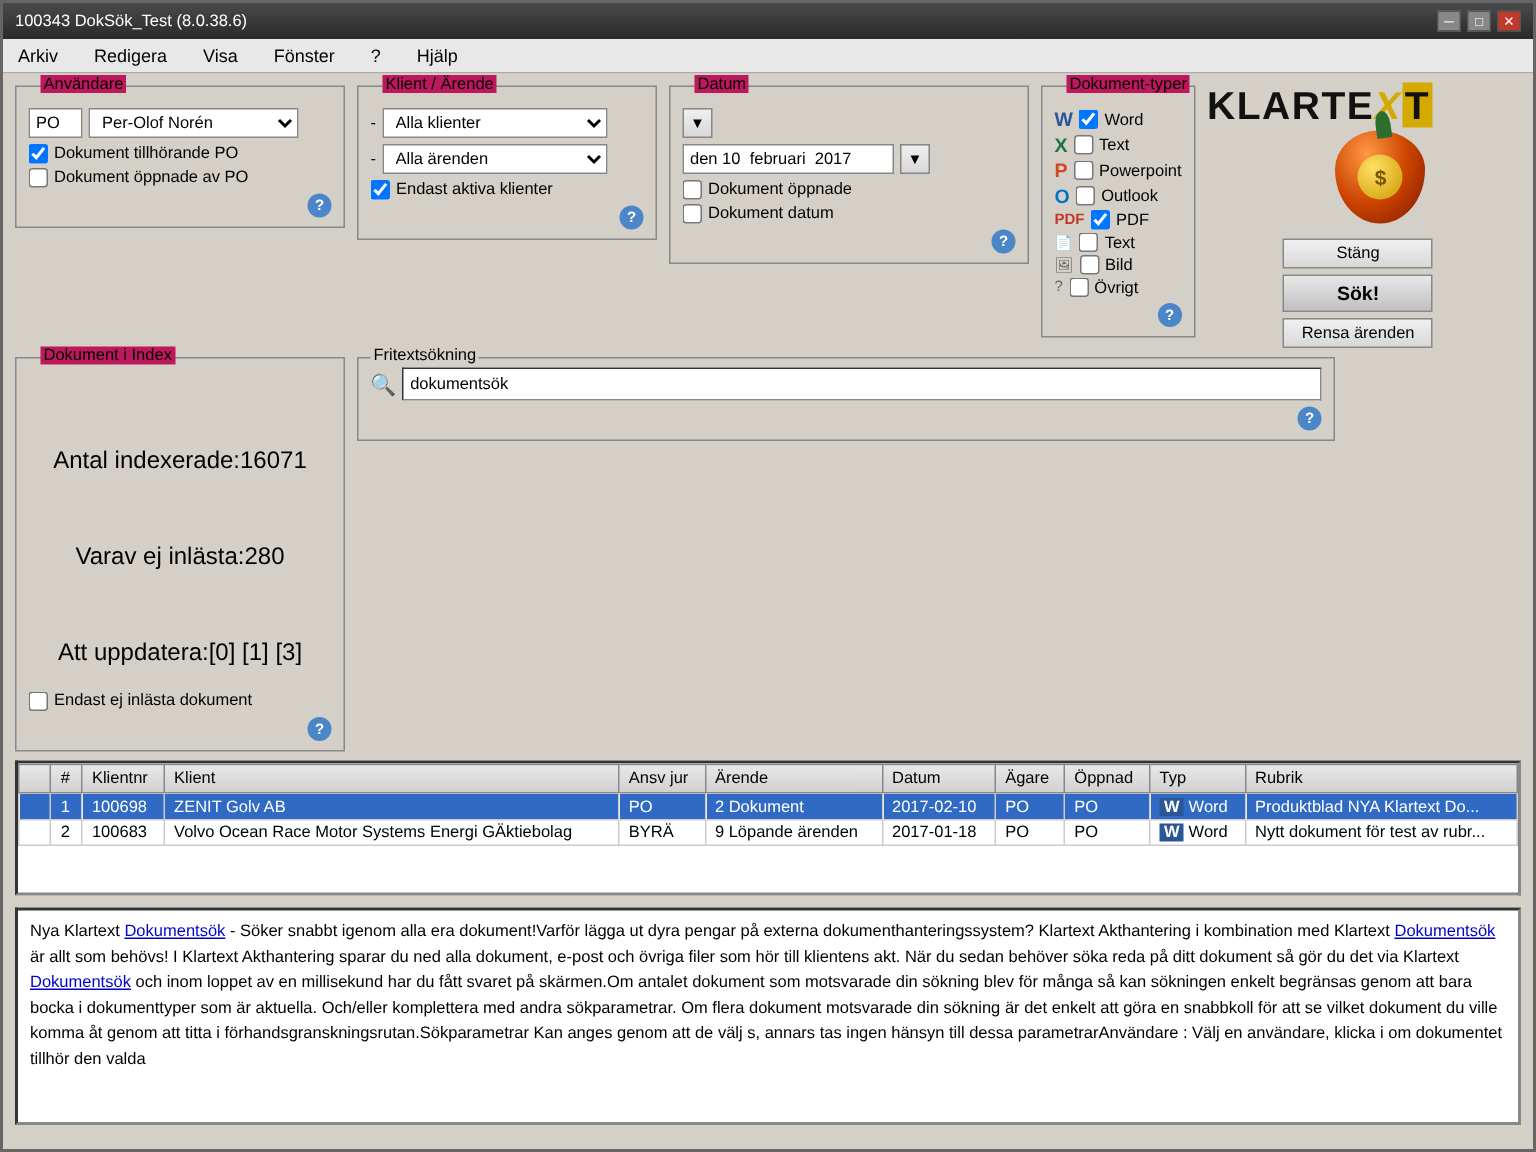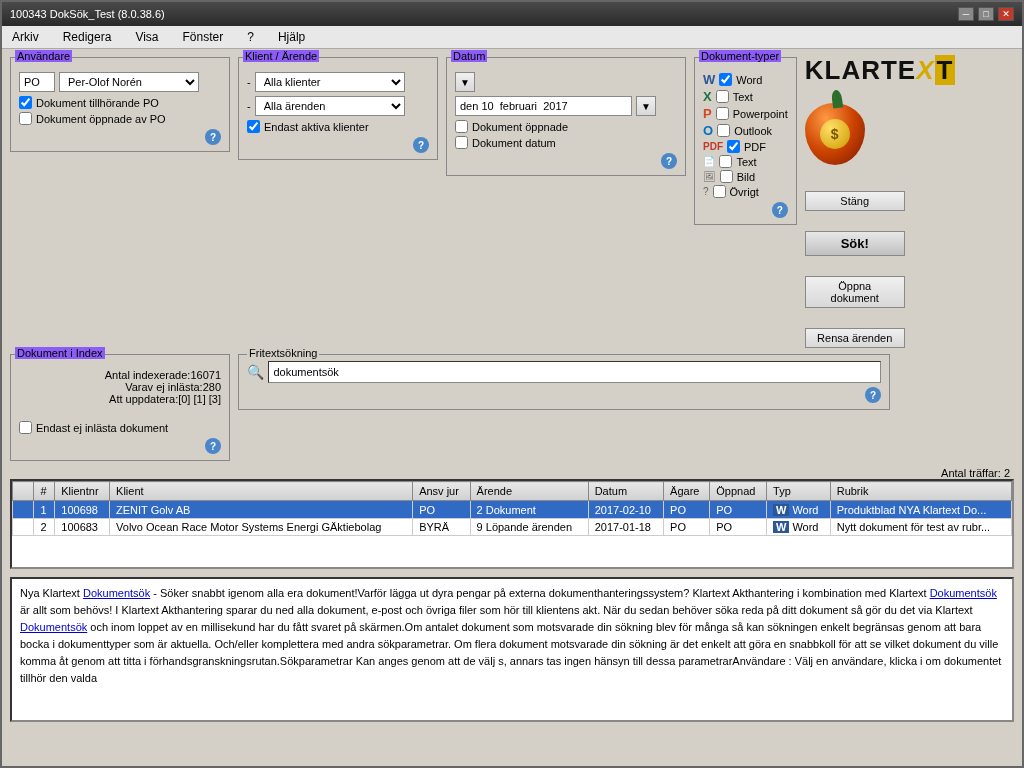--- a/index.html
+++ b/index.html
@@ -44,37 +44,37 @@
     
     .panel {
       background: #d4d0c8;
       border: 1px solid #888;
       padding: 6px 8px;
       position: relative;
     }
     .panel-label {
       position: absolute;
       top: -8px;
-      left: 4px;
-      background: #8b5cf6;
+      left: 16px;
+      background: #be185d;
       padding: 0 2px;
       font-size: 11px;
     }
     
     .form-row { display: flex; align-items: center; gap: 4px; margin-bottom: 4px; }
     
     input[type="text"], select {
       font-size: 11px;
       border: 1px solid #888;
       background: white;
       padding: 2px 4px;
       height: 20px;
     }
     
-    .checkbox-row { display: flex; align-items: center; gap: 4px; font-size: 11px; }
+    .checkbox-row { display: flex; align-items: flex-start; gap: 4px; font-size: 11px; }
     
     .btn {
       background: linear-gradient(to bottom, #f0f0f0, #d8d8d8);
       border: 1px solid #888;
       padding: 3px 10px;
       cursor: pointer;
       font-size: 11px;
       font-weight: normal;
     }
     .btn-primary {
@@ -87,21 +87,21 @@
     .help-icon {
       background: #4a86c8;
       color: white;
       width: 16px; height: 16px;
       border-radius: 50%;
       display: flex; align-items: center; justify-content: center;
       font-size: 10px; font-weight: bold;
       cursor: pointer;
     }
     
-    .count-row { display: flex; justify-content: flex-end; font-size: 11px; }
+    .count-row { display: flex; justify-content: center; font-size: 16px; margin-top: 46px; }
     
     
     .doctype-list { display: flex; flex-direction: column; gap: 2px; }
     .doctype-row { display: flex; align-items: center; gap: 4px; font-size: 11px; }
     .doc-icon-word { color: #2b5797; font-size: 13px; font-weight: bold; }
     .doc-icon-excel { color: #217346; font-size: 13px; font-weight: bold; }
     .doc-icon-ppt { color: #d24726; font-size: 13px; font-weight: bold; }
     .doc-icon-outlook { color: #0072c6; font-size: 13px; font-weight: bold; }
     
     
@@ -254,21 +254,21 @@
           <div class="help-icon">?</div>
         </div>
       </div>
 
       <div class="panel" style="padding-top:14px; min-width:240px;">
         <span class="panel-label">Datum</span>
         <div class="date-row">
           <div class="date-btn">▼</div>
         </div>
         <div class="date-row">
-          <input class="date-input" type="text" value="den 10  februari  2017" style="width: 177px;">
+          <input class="date-input" type="text" value="den 10  februari  2017" style="width: 141px;">
           <div class="date-btn">▼</div>
         </div>
         <div class="checkbox-row" style="margin-bottom:3px;">
           <input type="checkbox" style="">
           <span>Dokument öppnade</span>
         </div>
         <div class="checkbox-row">
           <input type="checkbox" style="">
           <span>Dokument datum</span>
         </div>
@@ -319,36 +319,35 @@
             <span style="color:#666; font-size:10px;">?</span>
             <input type="checkbox" style="">
             <span>Övrigt</span>
           </div>
         </div>
         <div style="display:flex; justify-content:flex-end; margin-top:4px;">
           <div class="help-icon">?</div>
         </div>
       </div>
 
-      <div style="display:flex; flex-direction:column; align-items:flex-start; gap:20px; min-width:110px;">
+      <div style="display:flex; flex-direction:column; align-items:flex-end; gap:4px; min-width:110px;">
 
         <div style="font-size:26px; font-weight:900; font-family:Arial Black,sans-serif; letter-spacing:1px; color:#111; line-height:1;">
           <span>KLARTE<span style="font-style:italic; color:#d4aa00;">X</span><span style="background:#d4aa00; color:#111; padding:0 2px;">T</span></span>
         </div>
 
         <div style="position:relative; width:65px; height:68px;">
           <div style="width:60px; height:62px; background:radial-gradient(ellipse at 35% 25%, #ff9944, #cc4400, #7a1500); border-radius:48% 52% 50% 50% / 42% 42% 58% 58%; position:relative; display:flex; align-items:center; justify-content:center;">
             <div style="width:10px; height:18px; background:#2d6e2d; position:absolute; top:-13px; left:50%; transform:translateX(-3px) rotate(-8deg); border-radius:50% 50% 0 0;"></div>
             <div style="width:30px; height:30px; background:radial-gradient(ellipse at 35% 30%, #ffe066, #cc9900); border-radius:50%; display:flex; align-items:center; justify-content:center; font-size:14px; font-weight:bold; color:#7a5500;">$</div>
           </div>
         </div>
 
         <button class="btn" style="width:100px;">Stäng</button>
         <button class="btn btn-primary" style="width:100px;">Sök!</button>
-        <button class="btn" style="width:100px;">Öppna dokument</button>
         <button class="btn" style="width:100px;">Rensa ärenden</button>
       </div>
     </div>
 
     <div style="display:flex; gap:8px; align-items:flex-start;">
 
       <div class="panel" style="padding-top:14px; min-width:220px;">
         <span class="panel-label">Dokument i Index</span>
         <div class="count-row">
           <span>Antal indexerade:</span>
@@ -379,21 +378,20 @@
         </div>
         <div style="display:flex; justify-content:flex-end; margin-top:4px;">
           <div class="help-icon">?</div>
         </div>
       </div>
 
       <div style="min-width:116px;"></div>
     </div>
 
     <div>
-      <div class="antal-träffar">Antal träffar: 2</div>
 
       <div class="table-container" style="height:90px; overflow-y:auto;">
         <table class="results-table">
           <thead>
             <tr>
               <th style="width:16px;"></th>
               <th>#</th>
               <th>Klientnr</th>
               <th>Klient</th>
               <th>Ansv jur</th>

